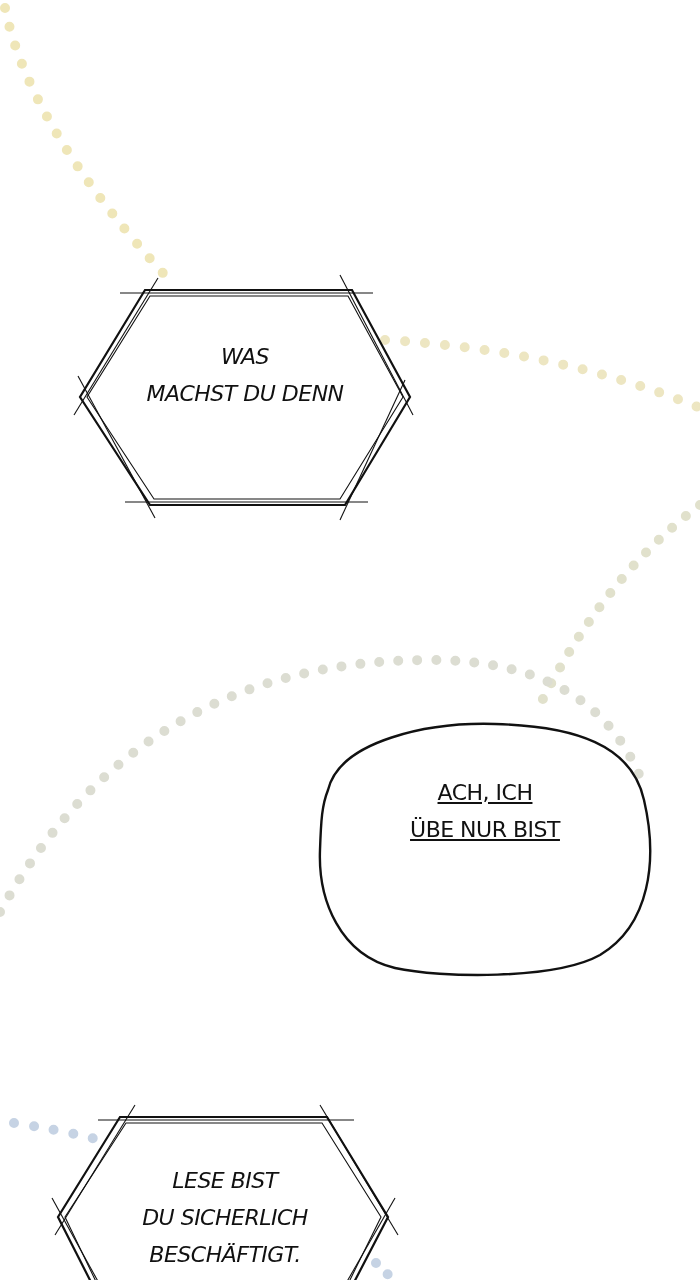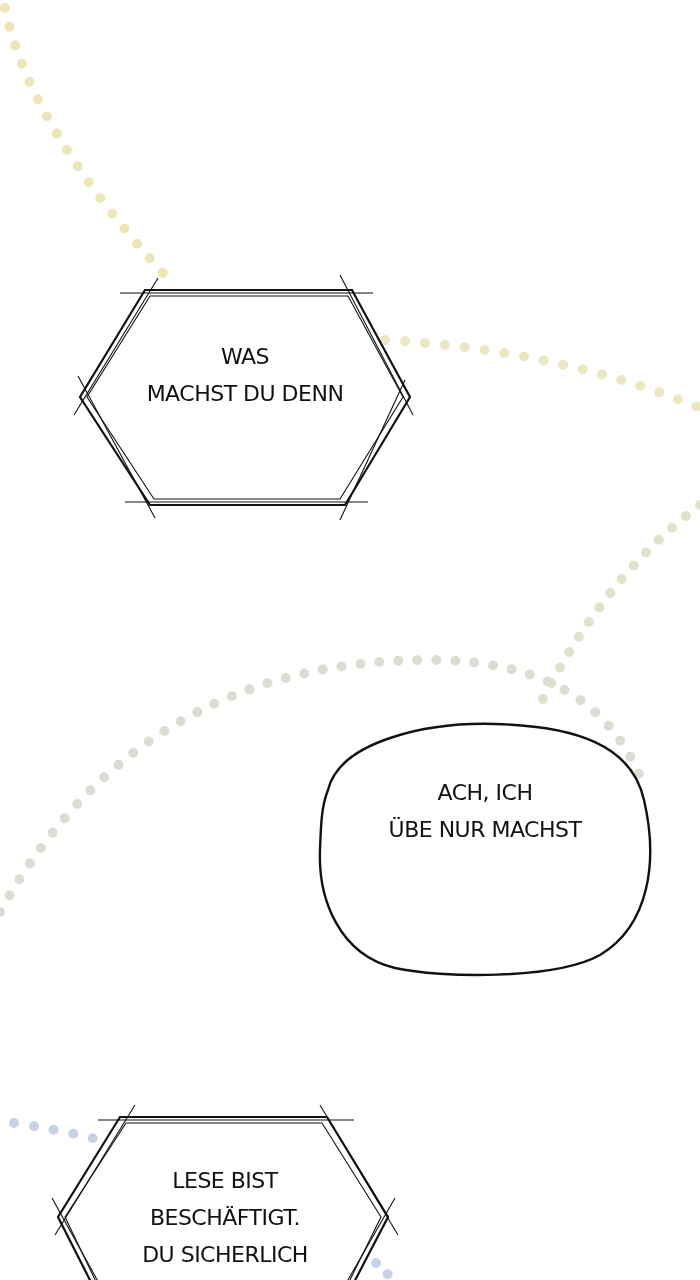--- a/index.html
+++ b/index.html
@@ -8,21 +8,21 @@
     svg.bg { position: absolute; left: 0; top: 0; width: 700px; height: 1280px; }
     .bubble-text {
       position: absolute;
       text-align: center;
       font-family: "DejaVu Sans", sans-serif;
       color: #111;
       font-size: 22px;
       line-height: 37px;
       letter-spacing: -0.5px;
     }
-    .bubble-text.italic { }
+    .bubble-text.italic { font-style: italic; }
     .bubble-text div { white-space: nowrap; }
   </style>
 </head>
 <body>
 
 <div class="stage">
 
   <svg class="bg" viewBox="0 0 700 1280">
 
     <path d="M5,8 Q30,130 172,283" fill="none" stroke="#efe6b8" stroke-width="10" stroke-linecap="round" stroke-dasharray="0 19.5"></path>
@@ -63,24 +63,24 @@
       <line x1="320" y1="1105" x2="398" y2="1235" stroke-width="1.1"></line>
       <line x1="395" y1="1198" x2="345" y2="1285" stroke-width="1.1"></line>
     </g>
   </svg>
 
   <div class="bubble-text italic" style="left:100px; top:338px; width:290px;">
     <div>WAS</div>
     <div>MACHST DU DENN</div>
   </div>
 
-  <div class="bubble-text" style="left:340px; top:774px; width:290px;">
+  <div class="bubble-text" style="left:340px; top:774px; width:290px;text-decoration:underline;">
     <div>ACH, ICH</div>
-    <div>ÜBE NUR MACHST</div>
+    <div>ÜBE NUR BIST</div>
   </div>
 
   <div class="bubble-text italic" style="left:80px; top:1162px; width:290px;">
     <div>LESE BIST</div>
+    <div>DU SICHERLICH</div>
     <div>BESCHÄFTIGT.</div>
-    <div>DU SICHERLICH</div>
   </div>
 
 </div>
 
 </body></html>

